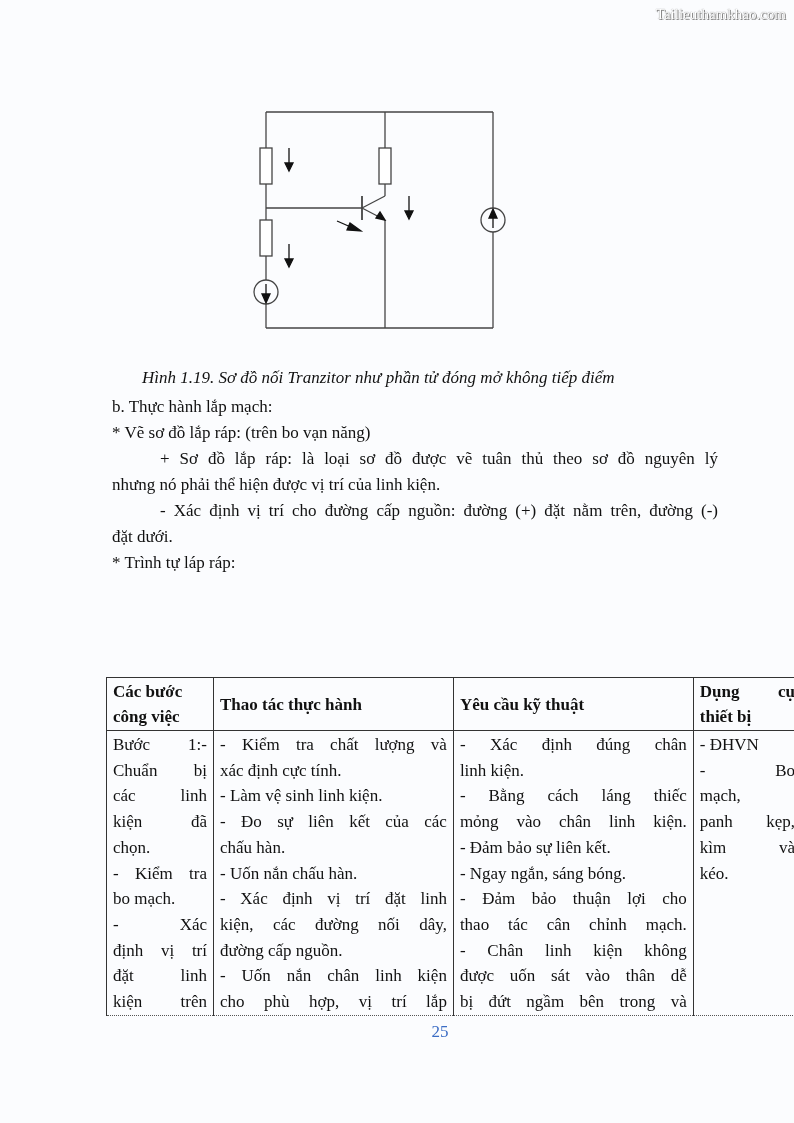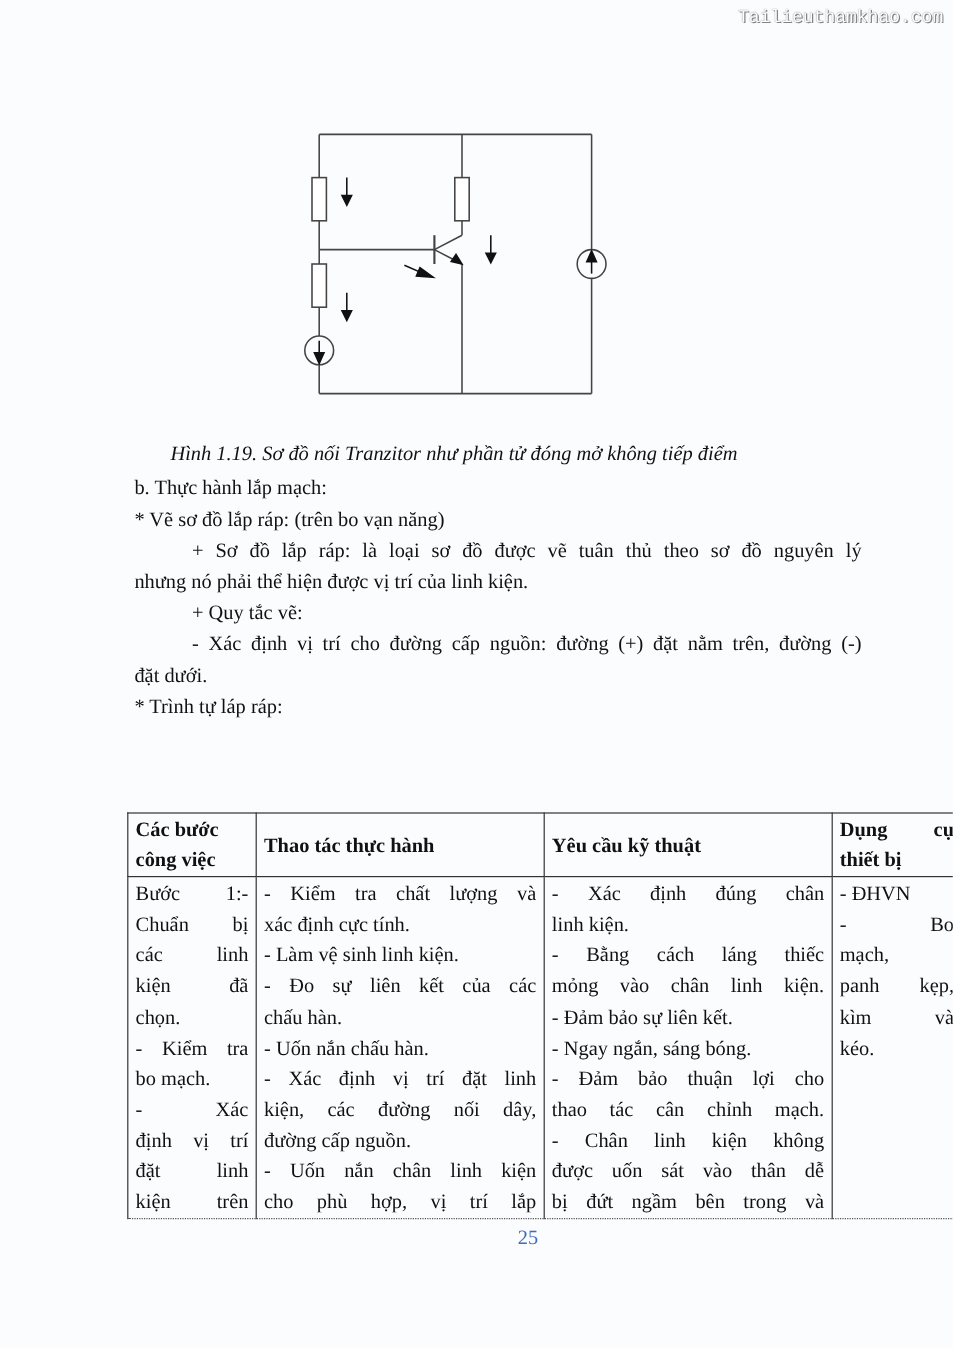--- a/index.html
+++ b/index.html
@@ -4,21 +4,21 @@
   <style>
     html, body { margin:0; padding:0; }
     body {
       width:794px; height:1123px; position:relative; overflow:hidden;
       background:#fbfcfe;
       font-family:"Liberation Serif", serif;
       color:#111;
     }
     .watermark {
       position:absolute; top:6px; right:8px;
-      font-family:Liberation Mono, monospace;
+      font-family:Liberation Serif, serif;
       font-size:15px; color:#fff;
       text-shadow: 0 0 1px #666, 1px 1px 0 #888;
       letter-spacing:0px;
     }
     .circuit { position:absolute; left:240px; top:100px; width:270px; height:240px; }
     .text-block { position:absolute; left:112px; width:606px; font-size:17px; line-height:26px; }
     .caption { position:absolute; left:142px; top:368px; font-size:17px; font-style:italic; }
     .line { display:block; white-space:nowrap; }
     .justify { text-align:justify; text-align-last:justify; white-space:normal; }
     .indent { padding-left:48px; }
@@ -92,21 +92,20 @@
   </g>
 </svg>
 
 <div class="caption">Hình 1.19. Sơ đồ nối Tranzitor như phần tử đóng mở không tiếp điểm</div>
 
 <div class="text-block" style="top:394px;">
   <span class="line">b. Thực hành lắp mạch:</span>
   <span class="line">* Vẽ sơ đồ lắp ráp: (trên bo vạn năng)</span>
   <span class="line justify indent">+ Sơ đồ lắp ráp: là loại sơ đồ được vẽ tuân thủ theo sơ đồ nguyên lý</span>
   <span class="line">nhưng nó phải thể hiện được vị trí của linh kiện.</span>
-  <span class="line indent">+ Quy tắc vẽ:</span>
   <span class="line justify indent">- Xác định vị trí cho đường cấp nguồn: đường (+) đặt nằm trên, đường (-)</span>
   <span class="line">đặt dưới.</span>
   <span class="line">* Trình tự láp ráp:</span>
 </div>
 
 <table class="steps">
   <colgroup>
     <col style="width:91px">
       <col style="width:204px">
       <col style="width:204px">

